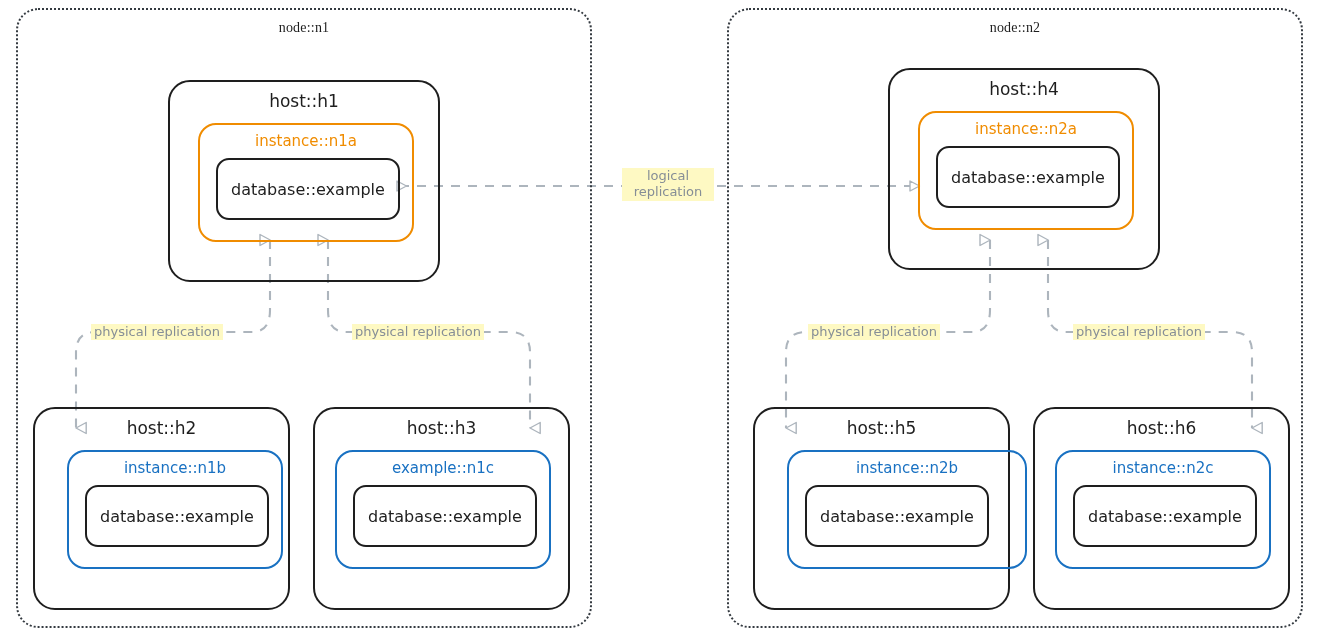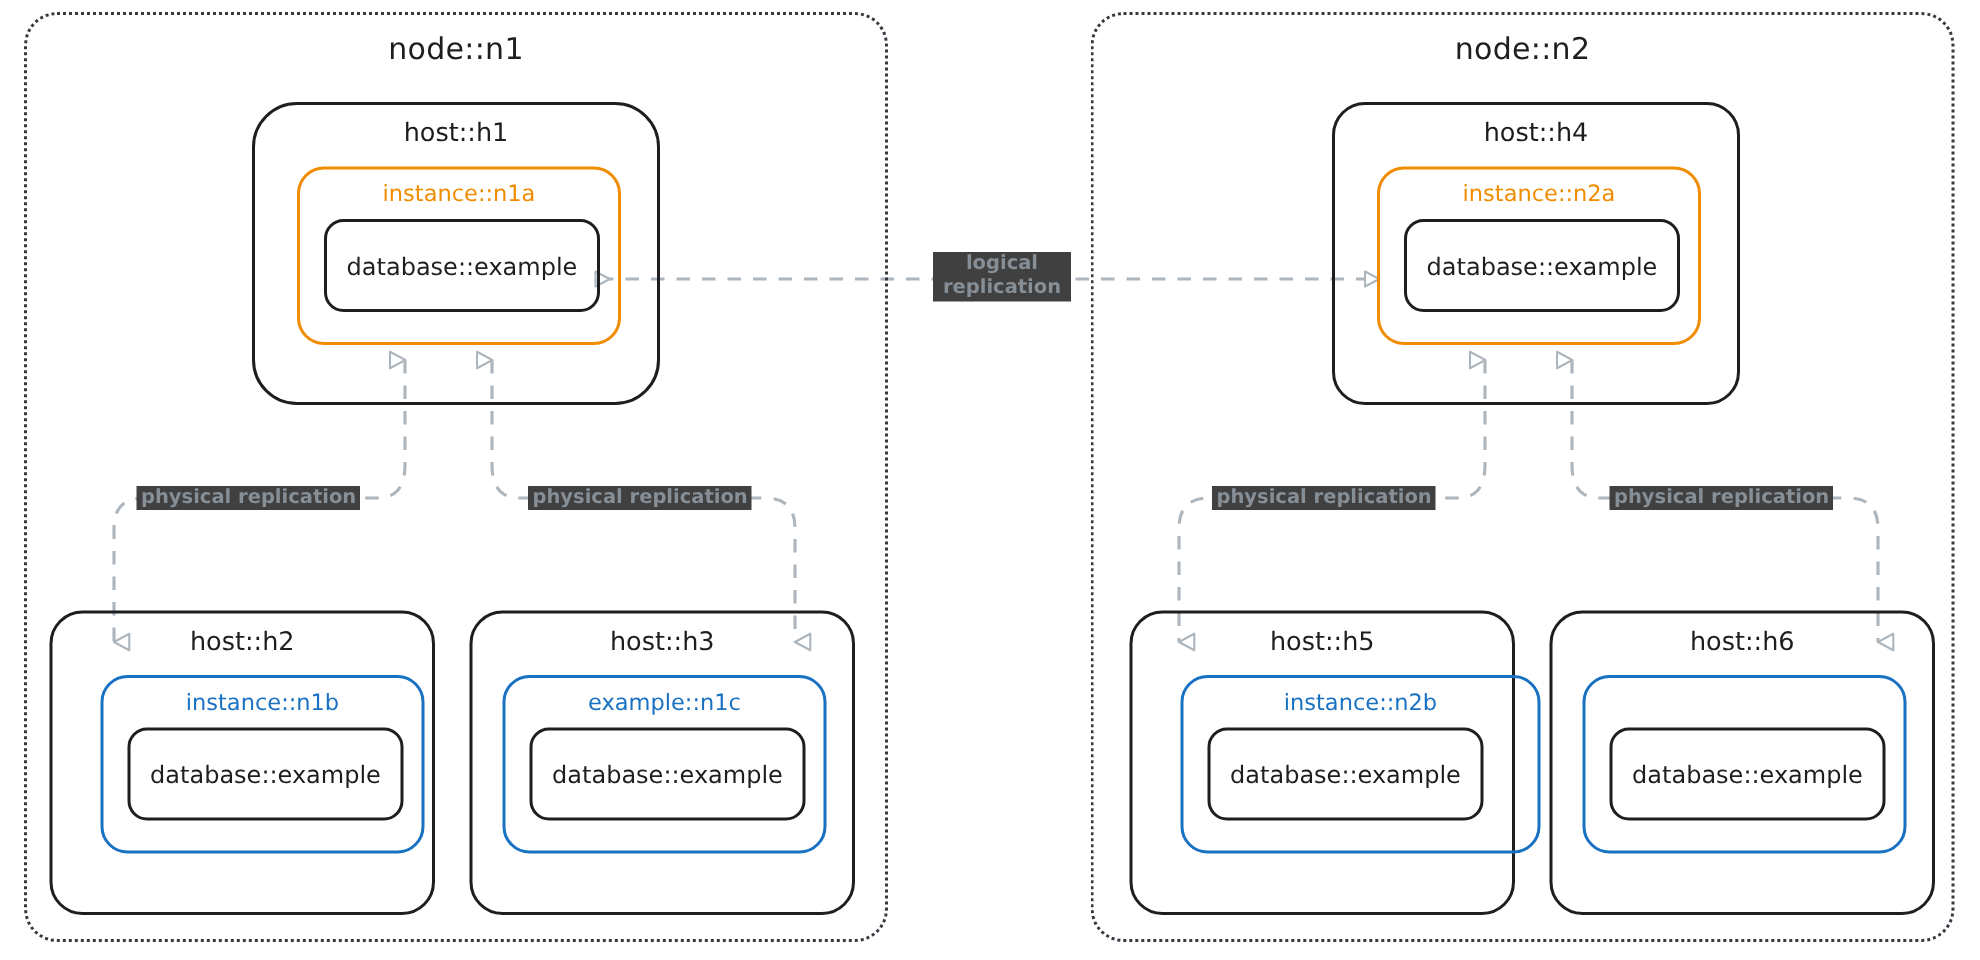--- a/index.html
+++ b/index.html
@@ -34,24 +34,25 @@
     border-radius: 22px;
     box-sizing: border-box;
     background: transparent;
   }
   .node-title {
     position: absolute;
     top: 10px;
     left: 0;
     right: 0;
     text-align: center;
-    font-size: 20px;
+    font-size: 14px;
     color: #1e1e1e;
     letter-spacing: 0.2px;
     white-space: nowrap;
+    font-family: Liberation Serif, serif;
   }
 
   
   .host {
     position: absolute;
     border: 2.4px solid #1e1e1e;
     border-radius: 22px;
     box-sizing: border-box;
     background: transparent;
   }
@@ -107,23 +108,22 @@
   }
 
   
   .edge-label {
     position: absolute;
     font-size: 13px;
     color: #868e96;
     text-align: center;
     white-space: nowrap;
     line-height: 1.25;
-    background: #404040;
+    background: #fef9c3;
     padding: 0 3px;
-    font-weight: bold;
   }
   .edge-label.two-line { white-space: normal; width: 86px; }
 </style>
 </head>
 <body>
 
 <div id="canvas">
 
   <svg id="wires" viewBox="0 0 1320 640" width="1320" height="640" xmlns="http://www.w3.org/2000/svg">
     <defs>
@@ -155,21 +155,21 @@
       <path d="M 990 240 L 990 310 Q 990 332 972 332 L 806 332 Q 786 332 786 352 L 786 428" marker-start="url(#ah-up)" marker-end="url(#ah-down)"></path>
       
       <path d="M 1048 240 L 1048 310 Q 1048 332 1066 332 L 1232 332 Q 1252 332 1252 352 L 1252 428" marker-start="url(#ah-up)" marker-end="url(#ah-down)"></path>
     </g>
   </svg>
 
   <div class="node" style="left:16px; top:8px; width:576px; height:620px;">
     <div class="node-title">node::n1</div>
   </div>
 
-  <div class="host" style="left:168px; top:68px; width:272px; height:202px;border-radius:30px;">
+  <div class="host" style="left:168px; top:80px; width:272px; height:202px;">
     <div class="host-title">host::h1</div>
     <div class="instance" style="left:28px; top:41px; width:216px; height:119px;">
       <div class="instance-title">instance::n1a</div>
       <div class="database" style="left:16px; top:33px; width:184px; height:62px;">
         <span class="database-label">database::example</span>
       </div>
     </div>
   </div>
 
   <div class="host" style="left:33px; top:407px; width:257px; height:203px;">
@@ -212,20 +212,21 @@
       <div class="instance-title">instance::n2b</div>
       <div class="database" style="left:16px; top:33px; width:184px; height:62px;">
         <span class="database-label">database::example</span>
       </div>
     </div>
   </div>
 
   <div class="host" style="left:1033px; top:407px; width:257px; height:203px;">
     <div class="host-title">host::h6</div>
     <div class="instance blue" style="left:20px; top:41px; width:216px; height:119px;">
+      <div class="instance-title">instance::n2c</div>
       <div class="database" style="left:16px; top:33px; width:184px; height:62px;">
         <span class="database-label">database::example</span>
       </div>
     </div>
   </div>
 
   <div class="edge-label two-line" style="left:622px; top:168px;">
     <div>logical</div>
     <div>replication</div>
   </div>

